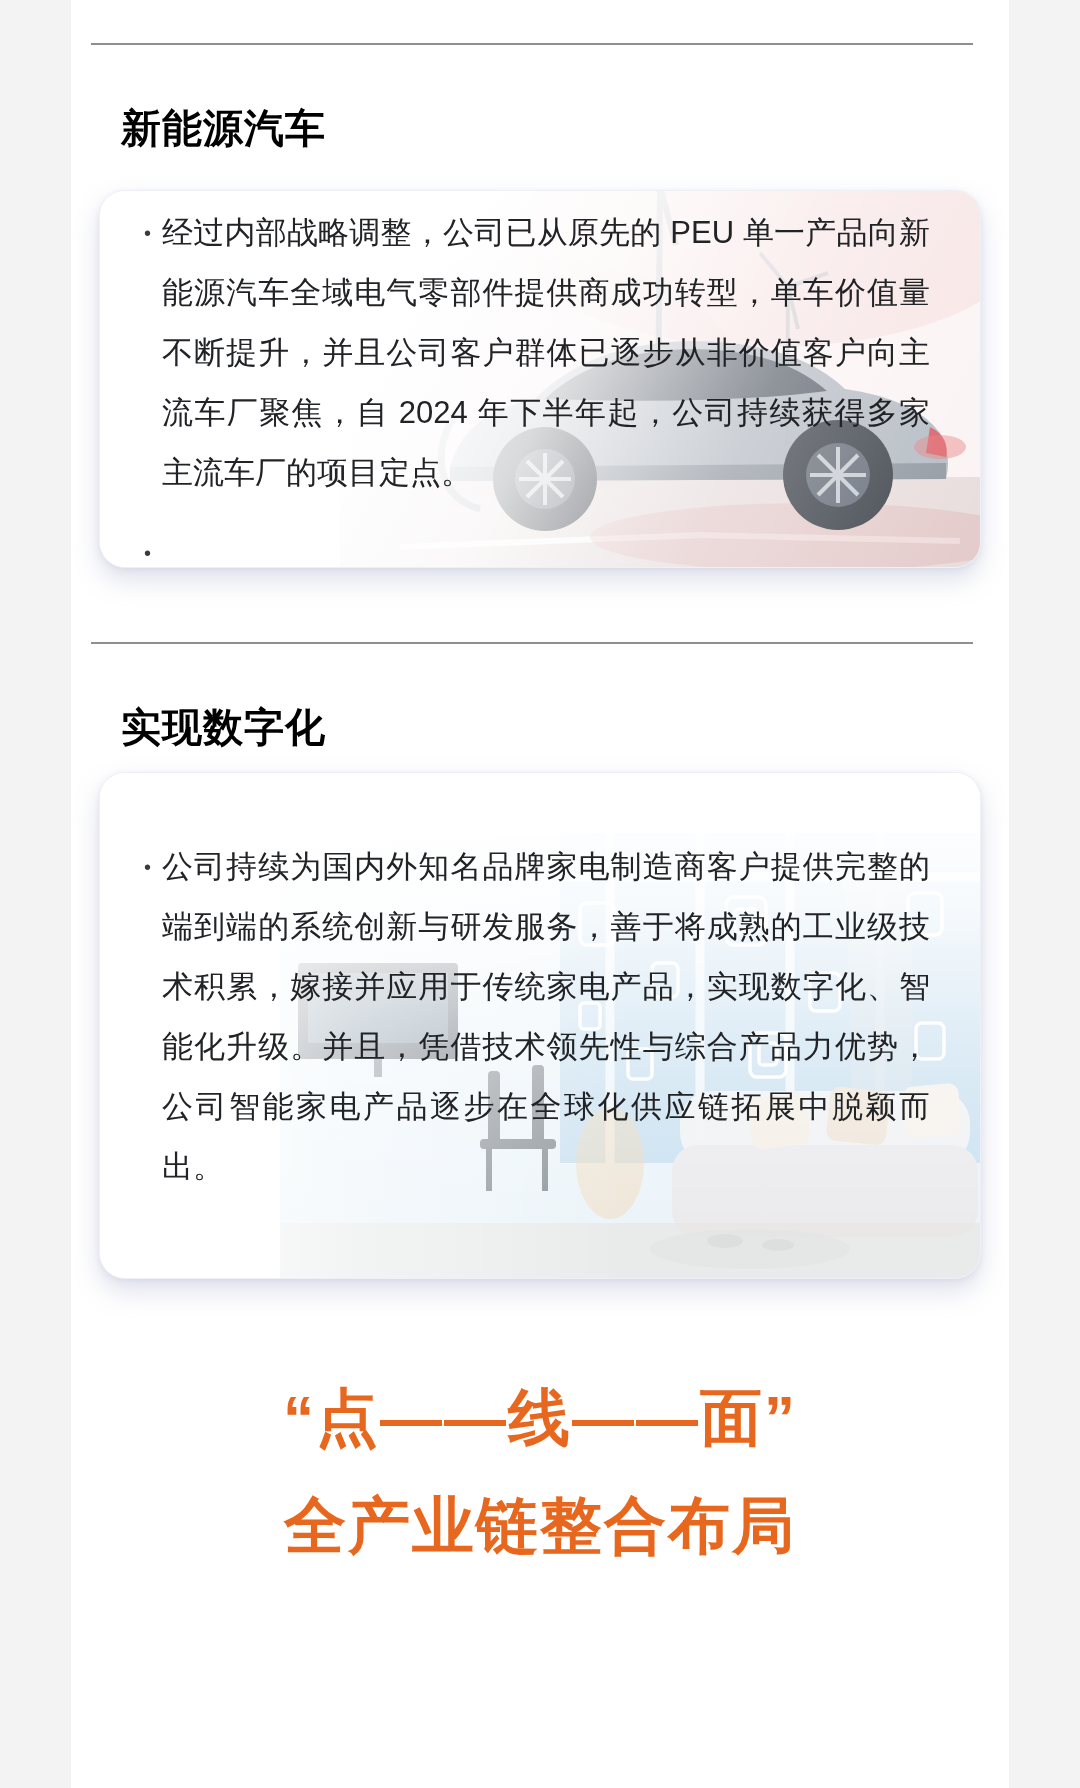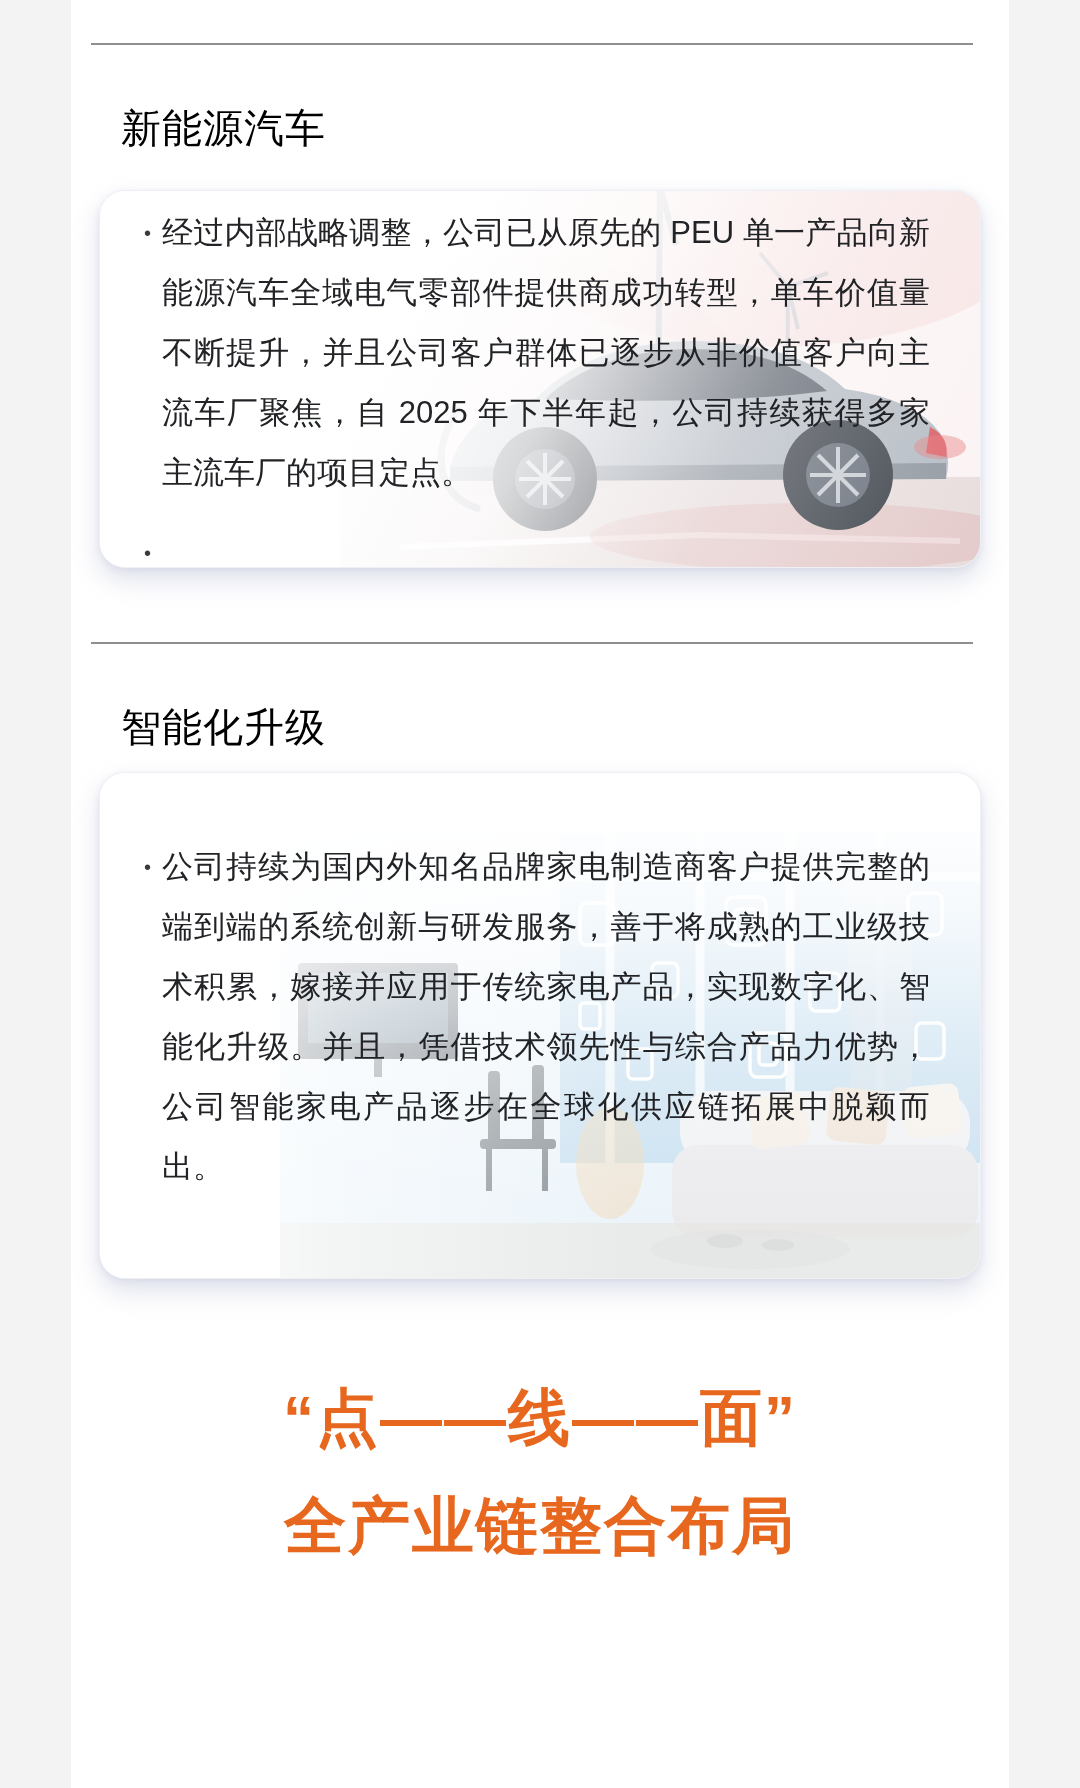--- a/index.html
+++ b/index.html
@@ -22,21 +22,21 @@
   .divider {
     height: 2px;
     background: #8f8f8f;
     margin: 0 36px 0 20px;
   }
   .divider.second { margin-top: 74px; }
   .section-heading {
     margin: 62px 50px 0 50px;
     font-size: 40px;
     line-height: 42px;
-    font-weight: 400;
+    font-weight: 700;
     color: #000000;
     letter-spacing: 1px;
   }
   .card {
     position: relative;
     margin: 40px 28px 0 28px;
     background: #ffffff;
     border: 1px solid #eef0f5;
     border-radius: 26px;
     box-shadow: 0 12px 26px rgba(148,156,190,0.30), 0 2px 6px rgba(148,156,190,0.16);
@@ -166,33 +166,33 @@
               </g>
             </g>
           </svg>
         </div>
         <div class="scene-fade fade-nev"></div>
       </div>
 
       <ul class="bullets">
         <li>
           <span class="bullet-dot">•</span>
-          <span>经过内部战略调整，公司已从原先的 PEU 单一产品向新能源汽车全域电气零部件提供商成功转型，单车价值量不断提升，并且公司客户群体已逐步从非价值客户向主流车厂聚焦，自 2025 年下半年起，公司持续获得多家主流车厂的项目定点。</span>
+          <span>经过内部战略调整，公司已从原先的 PEU 单一产品向新能源汽车全域电气零部件提供商成功转型，单车价值量不断提升，并且公司客户群体已逐步从非价值客户向主流车厂聚焦，自 2024 年下半年起，公司持续获得多家主流车厂的项目定点。</span>
         </li>
         <li>
           <span class="bullet-dot">•</span>
         </li>
       </ul>
     </div>
   </section>
 
   <div class="divider second"></div>
 
   <section>
-    <h2 class="section-heading">智能化升级</h2>
+    <h2 class="section-heading">实现数字化</h2>
 
     <div class="card home">
       <div>
         <div class="scene" style="width:700px;height:445px;">
           <svg width="700" height="445" viewBox="0 0 700 445">
 
             <rect x="0" y="0" width="700" height="445" fill="#d9e9f4" opacity="0.55"></rect>
             <rect x="280" y="0" width="420" height="330" fill="#bcd8ec" opacity="0.8"></rect>
 
             <g stroke="#f2f8fc" stroke-width="9" opacity="0.9">

